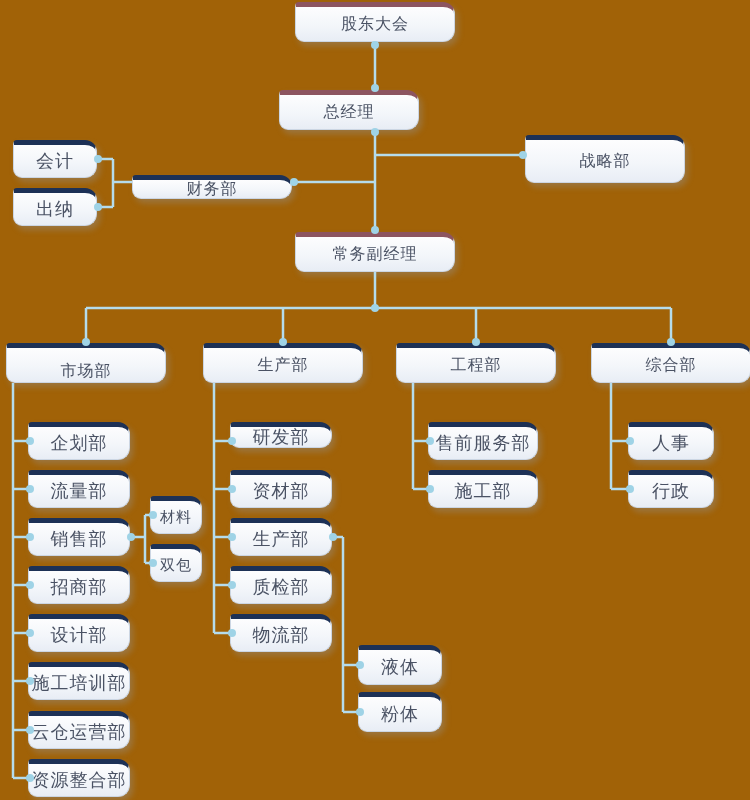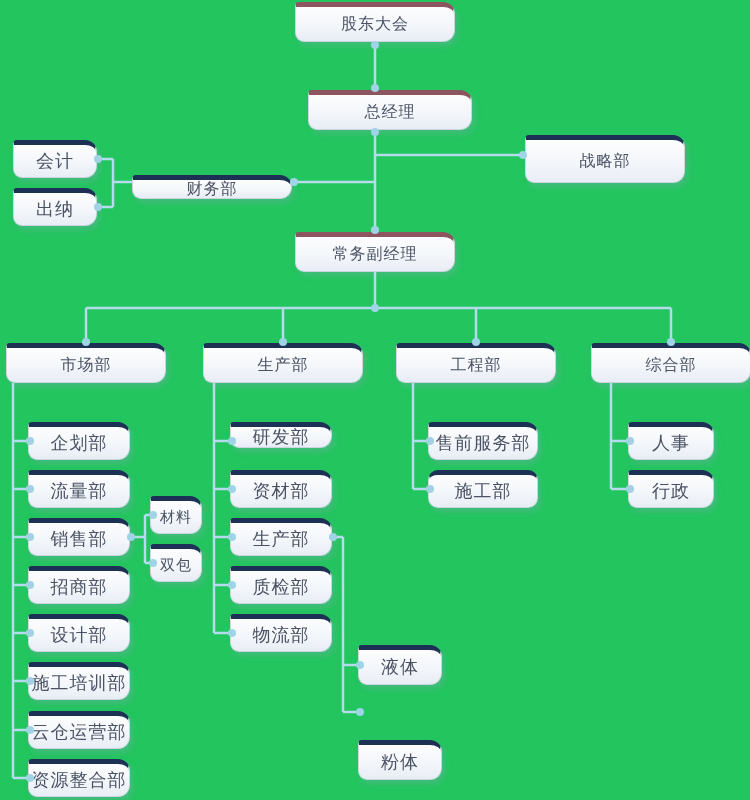--- a/index.html
+++ b/index.html
@@ -1,20 +1,20 @@
 <!DOCTYPE html>
 <html><head>
 <meta charset="utf-8">
 <style>
   html, body { margin: 0; padding: 0; background: #000; }
   #canvas {
     position: relative;
     width: 750px;
     height: 800px;
-    background: #22c55e;
+    background: #a16207;
     overflow: hidden;
     font-family: "Liberation Sans", "DejaVu Sans", sans-serif;
   }
   #connector-layer {
     position: absolute;
     left: 0; top: 0;
     width: 750px; height: 800px;
     z-index: 2;
     pointer-events: none;
   }
@@ -92,39 +92,39 @@
       <circle cx="360" cy="665" r="4" fill="#9fd3e6"></circle>
       <circle cx="360" cy="712" r="4" fill="#9fd3e6"></circle>
       <circle cx="430" cy="441" r="4" fill="#9fd3e6"></circle>
       <circle cx="430" cy="489" r="4" fill="#9fd3e6"></circle>
       <circle cx="630" cy="441" r="4" fill="#9fd3e6"></circle>
       <circle cx="630" cy="489" r="4" fill="#9fd3e6"></circle>
     </svg>
 <div class="node lg" style="left: 295px; top: 2px; width: 160px; height: 40px; border-top-color: rgb(141, 85, 96);">
       <span class="node-label">股东大会</span>
     </div>
-    <div class="node lg" style="left: 308px; top: 90px; width: 164px; height: 40px; border-top-color: rgb(141, 85, 96);">
+    <div class="node lg" style="left: 279px; top: 90px; width: 140px; height: 40px; border-top-color: rgb(141, 85, 96);">
       <span class="node-label">总经理</span>
     </div>
     <div class="node lg" style="left: 132px; top: 162px; width: 160px; height: 24px; border-top-color: rgb(29, 49, 86); margin-top: 13px;">
       <span class="node-label">财务部</span>
     </div>
     <div class="node md" style="left: 13px; top: 140px; width: 84px; height: 38px; border-top-color: rgb(29, 49, 86);">
       <span class="node-label">会计</span>
     </div>
     <div class="node md" style="left: 13px; top: 188px; width: 84px; height: 38px; border-top-color: rgb(29, 49, 86);">
       <span class="node-label">出纳</span>
     </div>
     <div class="node lg" style="left: 525px; top: 135px; width: 160px; height: 48px; border-top-color: rgb(29, 49, 86);">
       <span class="node-label">战略部</span>
     </div>
     <div class="node lg" style="left: 295px; top: 232px; width: 160px; height: 40px; border-top-color: rgb(141, 85, 96);">
       <span class="node-label">常务副经理</span>
     </div>
-    <div class="node lg" style="left: 6px; top: 343px; width: 160px; height: 40px; border-top-color: rgb(29, 49, 86);">
+    <div class="node lg" style="left: 6px; top: 343px; width: 160px; height: 40px; border-top-color: rgb(29, 49, 86); align-items: flex-end;">
       <span class="node-label">市场部</span>
     </div>
     <div class="node lg" style="left: 203px; top: 343px; width: 160px; height: 40px; border-top-color: rgb(29, 49, 86);">
       <span class="node-label">生产部</span>
     </div>
     <div class="node lg" style="left: 396px; top: 343px; width: 160px; height: 40px; border-top-color: rgb(29, 49, 86);">
       <span class="node-label">工程部</span>
     </div>
     <div class="node lg" style="left: 591px; top: 343px; width: 160px; height: 40px; border-top-color: rgb(29, 49, 86);">
       <span class="node-label">综合部</span>
@@ -170,27 +170,27 @@
     </div>
     <div class="node md" style="left: 230px; top: 566px; width: 102px; height: 38px; border-top-color: rgb(29, 49, 86);">
       <span class="node-label">质检部</span>
     </div>
     <div class="node md" style="left: 230px; top: 614px; width: 102px; height: 38px; border-top-color: rgb(29, 49, 86);">
       <span class="node-label">物流部</span>
     </div>
     <div class="node md" style="left: 358px; top: 645px; width: 84px; height: 40px; border-top-color: rgb(29, 49, 86);">
       <span class="node-label">液体</span>
     </div>
-    <div class="node md" style="left: 358px; top: 692px; width: 84px; height: 40px; border-top-color: rgb(29, 49, 86); margin-top: 48px;">
+    <div class="node md" style="left: 358px; top: 692px; width: 84px; height: 40px; border-top-color: rgb(29, 49, 86);">
       <span class="node-label">粉体</span>
     </div>
     <div class="node md" style="left: 428px; top: 422px; width: 110px; height: 38px; border-top-color: rgb(29, 49, 86);">
       <span class="node-label">售前服务部</span>
     </div>
-    <div class="node md" style="left: 428px; top: 470px; width: 110px; height: 38px; border-top-color: rgb(29, 49, 86); border-radius: 10px;">
+    <div class="node md" style="left: 428px; top: 470px; width: 110px; height: 38px; border-top-color: rgb(29, 49, 86);">
       <span class="node-label">施工部</span>
     </div>
     <div class="node md" style="left: 628px; top: 422px; width: 86px; height: 38px; border-top-color: rgb(29, 49, 86);">
       <span class="node-label">人事</span>
     </div>
     <div class="node md" style="left: 628px; top: 470px; width: 86px; height: 38px; border-top-color: rgb(29, 49, 86);">
       <span class="node-label">行政</span>
     </div>
   </div>
 

